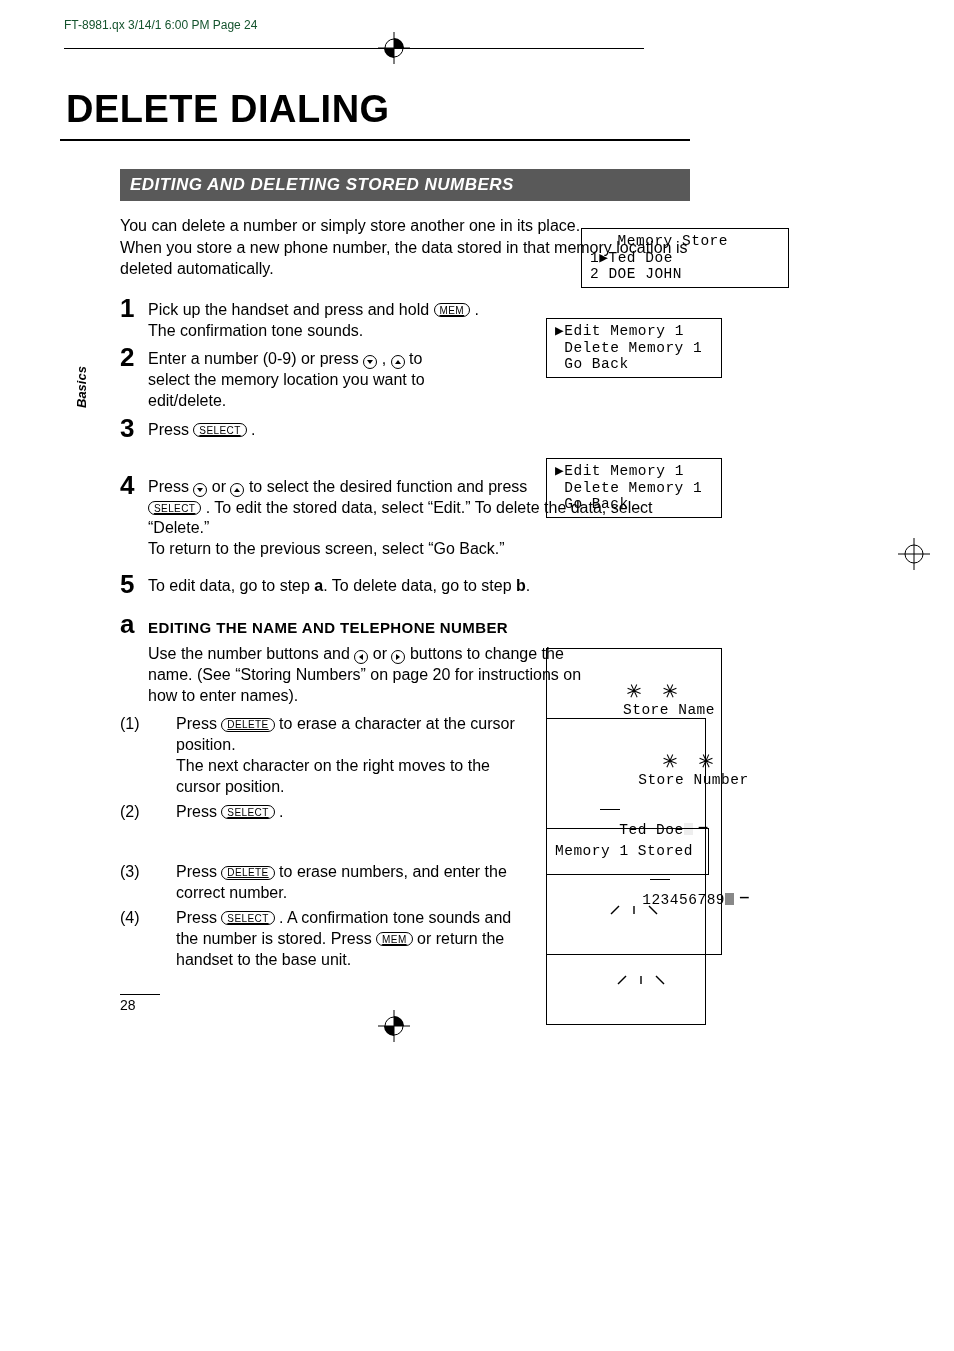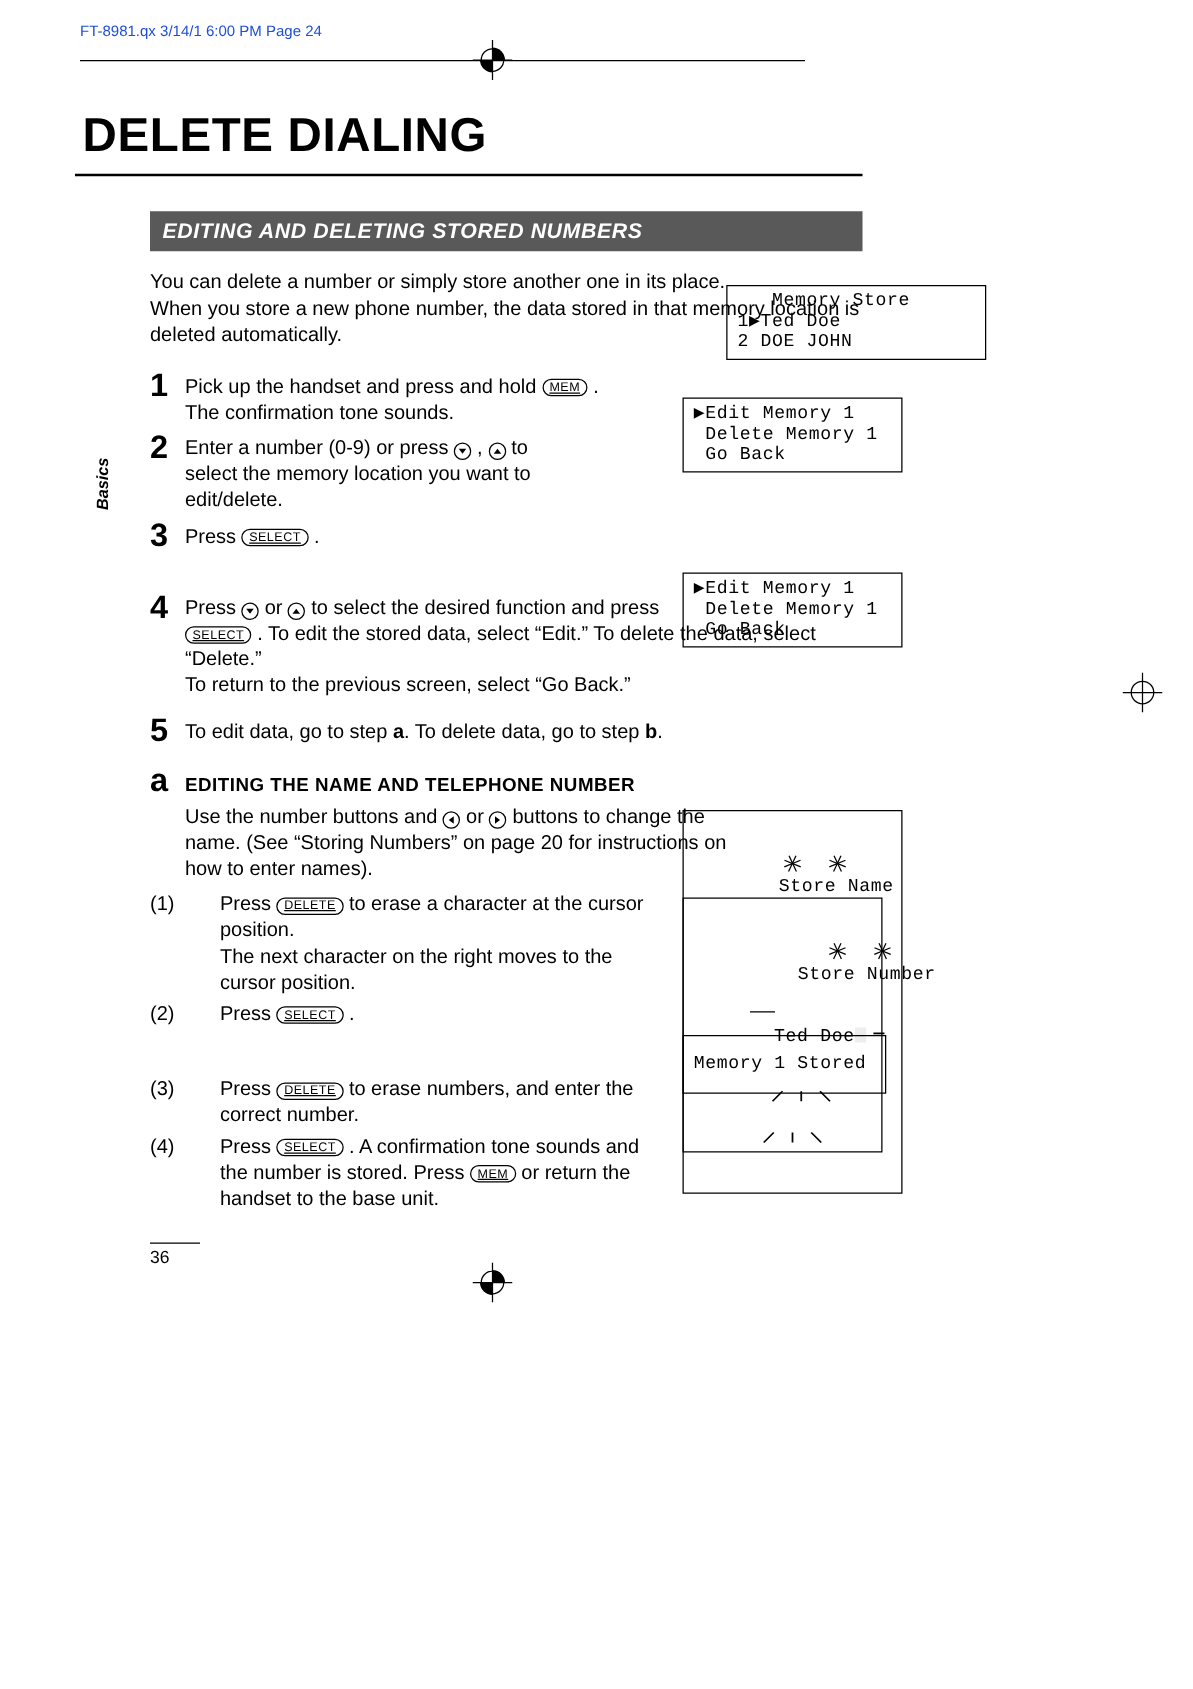--- a/index.html
+++ b/index.html
@@ -1,21 +1,21 @@
 <!DOCTYPE html>
 <html><head>
 <meta charset="utf-8">
 <style>
   * { box-sizing: border-box; margin: 0; padding: 0; }
   html, body { width: 954px; height: 1351px; background: #fff; font-family: Arial, Helvetica, sans-serif; color: #000; }
   body { position: relative; }
 
   .header-slug {
     position: absolute; top: 18px; left: 64px;
-    font-size: 12px; color: #1d4ed8;
+    font-size: 12px; color: #14532d;
   }
 
   .reg-top {
     position: absolute; top: 32px; left: 378px;
     width: 32px; height: 32px;
   }
   .reg-right {
     position: absolute; top: 538px; left: 898px;
     width: 32px; height: 32px;
   }
@@ -411,29 +411,33 @@
         </svg>
     </div>
   </div>
 
   <div class="lcd cursor" style="top:630px; left:486px; width:160px;padding-left:36px;">
     <span class="cursor-text">
       <span>Store Number</span>
       <span class="eraser-x" style="top:-2px; left:78px;"><span class="a3"></span><span class="a4"></span></span>
       <span class="eraser-x" style="top:-2px; left:114px;"><span class="a3"></span><span class="a4"></span></span>
     </span>
+    <span class="cursor-text" style="text-align:left; padding-left:4px;">
+      <span>123456789</span><span class="cursor-block dark"></span><span class="dash">—</span>
+      <span style="position:absolute; left:67px; top:7px; width:20px; height:1.4px; background:#000;"></span>
+    </span>
     <div class="navkeys">
       <svg width="12" height="10">
           <line x1="10" y1="1" x2="2" y2="9" stroke="#000" stroke-width="1.4"></line>
         </svg>
       <svg width="6" height="10">
           <line x1="3" y1="1" x2="3" y2="9" stroke="#000" stroke-width="1.4"></line>
         </svg>
       <svg width="12" height="10">
           <line x1="2" y1="1" x2="10" y2="9" stroke="#000" stroke-width="1.4"></line>
         </svg>
     </div>
   </div>
 
   <div class="lcd" style="top:740px; left:486px; width:163px; padding-top:14px; padding-bottom:14px;">Memory 1 Stored</div>
 
-  <div class="pagenum">36</div>
+  <div class="pagenum">28</div>
 </div>
 
 </body></html>

